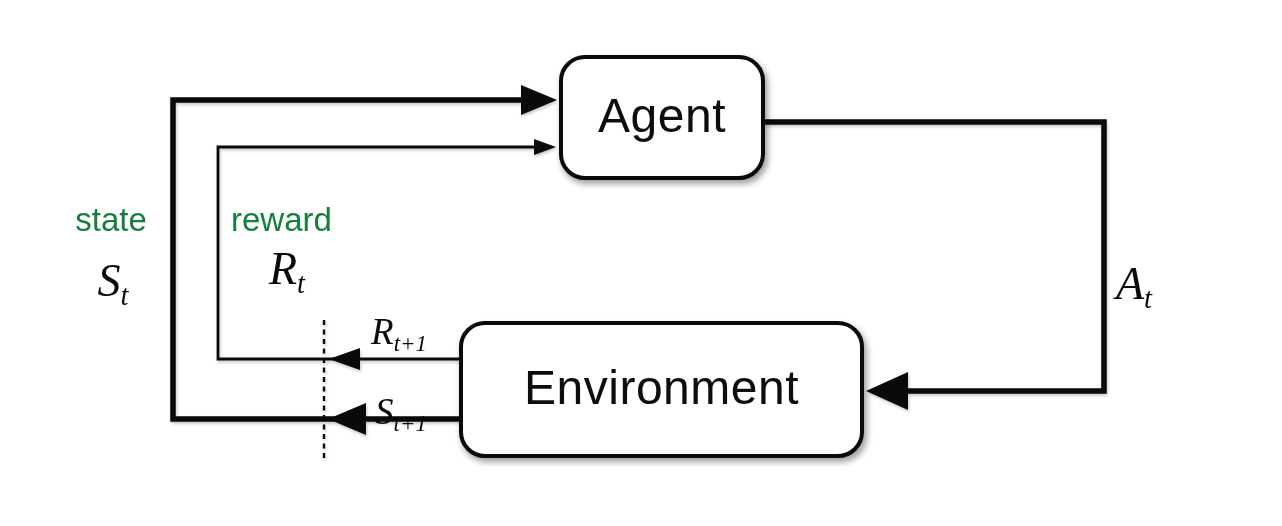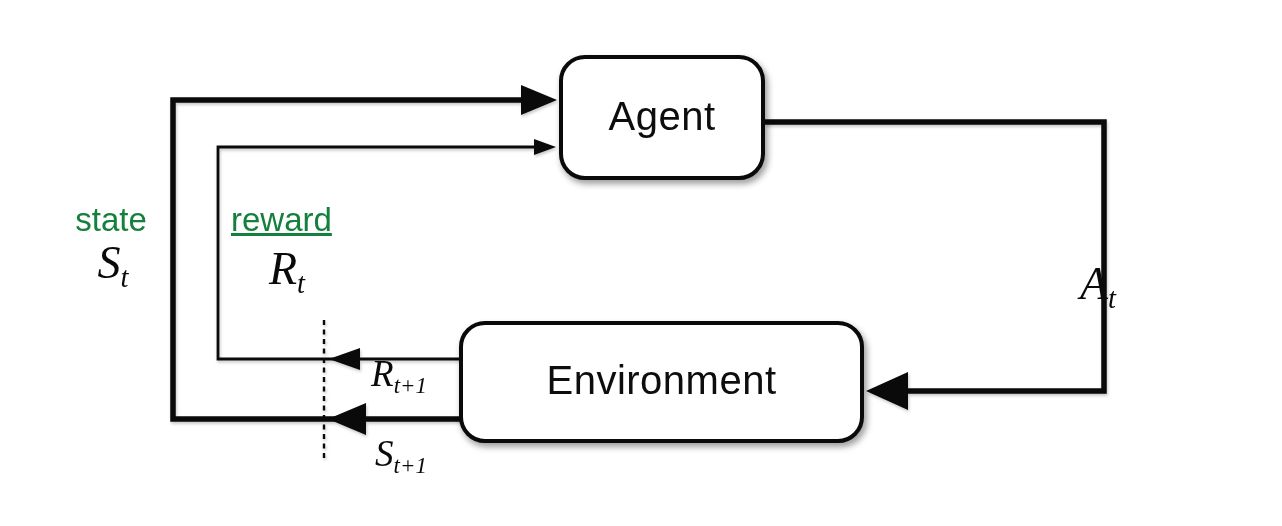--- a/index.html
+++ b/index.html
@@ -35,25 +35,25 @@
     left: 559px;
     top: 55px;
     width: 206px;
     height: 125px;
     box-sizing: border-box;
   }
   #environment-box {
     left: 459px;
     top: 321px;
     width: 405px;
-    height: 122px;
+    height: 137px;
     box-sizing: border-box;
   }
   .node-label {
-    font-size: 40px;
+    font-size: 48px;
     line-height: 1;
     color: #0d0d0d;
     letter-spacing: 0.5px;
     white-space: nowrap;
     padding-bottom: 4px;
   }
   .word {
     position: absolute;
     font-size: 33px;
     line-height: 1;
@@ -62,21 +62,21 @@
   }
   .math {
     position: absolute;
     font-family: "Liberation Serif", serif;
     font-style: italic;
     color: #0a0a0a;
     line-height: 1;
     white-space: nowrap;
   }
   .math-lg { font-size: 46px; }
-  .math-md { font-size: 37px; margin-top: 42px; }
+  .math-md { font-size: 37px; }
   .math .sub {
     font-size: 0.62em;
     vertical-align: -0.32em;
     letter-spacing: 0;
   }
   .center-x { transform: translateX(-50%); }
 </style>
 </head>
 <body>
 
@@ -101,30 +101,30 @@
 
   <div id="agent-box" class="node-box">
     <span class="node-label">Agent</span>
   </div>
 
   <div id="environment-box" class="node-box">
     <span class="node-label">Environment</span>
   </div>
 
   <div class="word center-x" style="left:111px; top:203px;">state</div>
-  <div class="math math-lg center-x" style="left:113px; top:240px;">
+  <div class="math math-lg center-x" style="left:113px; top:258px;">
     <span>S</span><span class="sub">t</span>
   </div>
 
-  <div class="word" style="left:231px; top:203px;text-decoration:underline;">reward</div>
+  <div class="word" style="left:231px; top:203px;">reward</div>
   <div class="math math-lg" style="left:231px; top:246px;margin-left:38px;">
     <span>R</span><span class="sub">t</span>
   </div>
 
-  <div class="math math-lg" style="left:1080px; top:261px;">
+  <div class="math math-lg" style="left:1116px; top:261px;">
     <span>A</span><span class="sub">t</span>
   </div>
 
   <div class="math math-md center-x" style="left:399px; top:313px;">
     <span>R</span><span class="sub">t+1</span>
   </div>
 
   <div class="math math-md center-x" style="left:401px; top:393px;">
     <span>S</span><span class="sub">t+1</span>
   </div>

